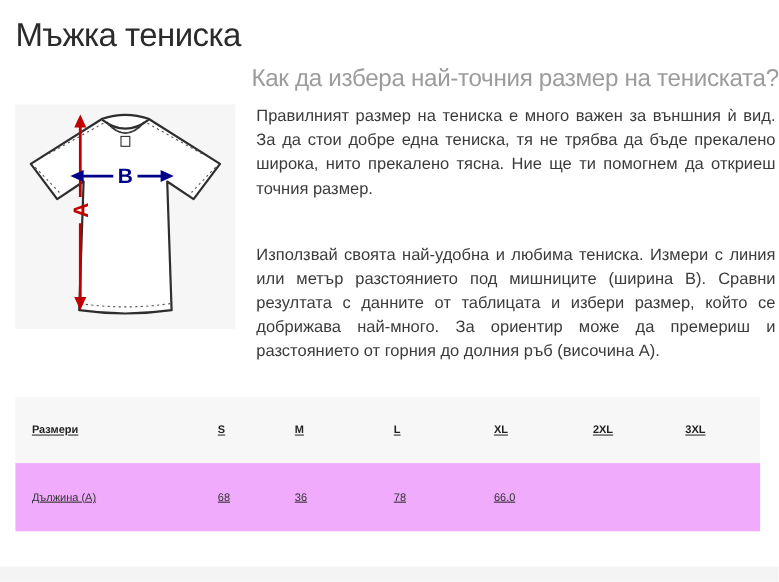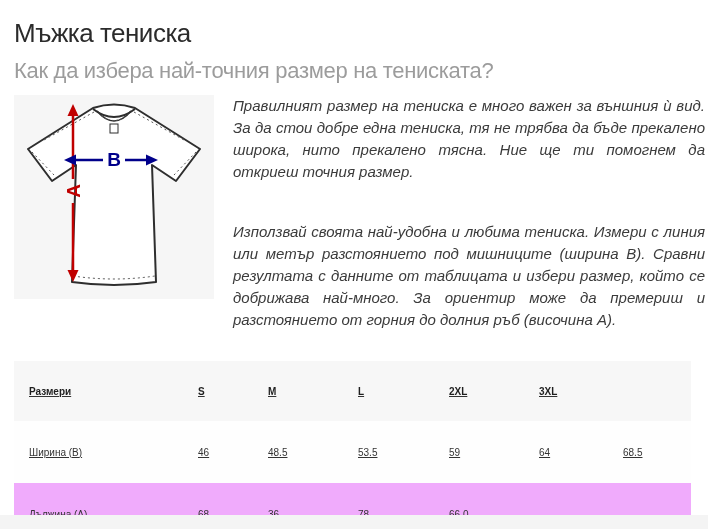--- a/index.html
+++ b/index.html
@@ -5,40 +5,40 @@
   html,body{margin:0;padding:0;}
   body{
     width:708px;height:529px;
     background:#ffffff;
     font-family:"Liberation Sans", sans-serif;
     position:relative;
     overflow:hidden;
   }
   .page{padding:16px 0 0 14px;}
   .page-title{
-    font-size:26px;line-height:34px;
+    font-size:30px;line-height:34px;
     font-weight:400;color:#2b2b2b;
     letter-spacing:-0.5px;margin:0;
   }
   .page-subtitle{
     font-size:22px;line-height:28px;
     font-weight:400;color:#9c9c9c;
-    letter-spacing:-0.3px;margin-top:7px;
+    letter-spacing:-0.3px;margin-top:7px;text-align:right;
   }
   .content-row{display:flex;margin-top:10px;}
   .diagram-box{
     width:200px;height:204px;flex:none;
     background:#f6f6f6;
   }
   .intro-text{
     margin-left:19px;width:472px;
     font-size:15px;line-height:22px;
     color:#3b3b3b;text-align:justify;
   }
-  .intro-text p{margin:0;font-style:italic;}
+  .intro-text p{margin:0;}
   .intro-text p + p{margin-top:38px;}
   .size-table{margin-top:30px;width:677px;font-size:10px;color:#333;text-decoration:underline;}
   .t-row{
     display:grid;
     grid-template-columns:184px 70px 90px 91px 90px 84px 68px;
     align-items:center;
   }
   .t-row > div:first-child{padding-left:15px;}
   .t-row.header{height:60px;background:#f7f7f7;font-weight:bold;color:#1f1f1f;}
   .t-row.r1{height:62px;background:#fefefe;}
@@ -97,31 +97,23 @@
       <p>Използвай своята най-удобна и любима тениска. Измери с линия или метър разстоянието под мишниците (ширина B). Сравни резултата с данните от таблицата и избери размер, който се добрижава най-много. За ориентир може да премериш и разстоянието от горния до долния ръб (височина A).</p>
     </div>
   </div>
 
   <div class="size-table">
     <div class="t-row header">
       <div>Размери</div>
       <div>S</div>
       <div>M</div>
       <div>L</div>
+      <div>XL</div>
       <div>2XL</div>
       <div>3XL</div>
-    </div>
-    <div class="t-row r1">
-      <div>Ширина (B)</div>
-      <div>46</div>
-      <div>48.5</div>
-      <div>53.5</div>
-      <div>59</div>
-      <div>64</div>
-      <div>68.5</div>
     </div>
     <div class="t-row r2">
       <div>Дължина (A)</div>
       <div>68</div>
       <div>36</div>
       <div>78</div>
       <div>66.0</div>
     </div>
   </div>
 

